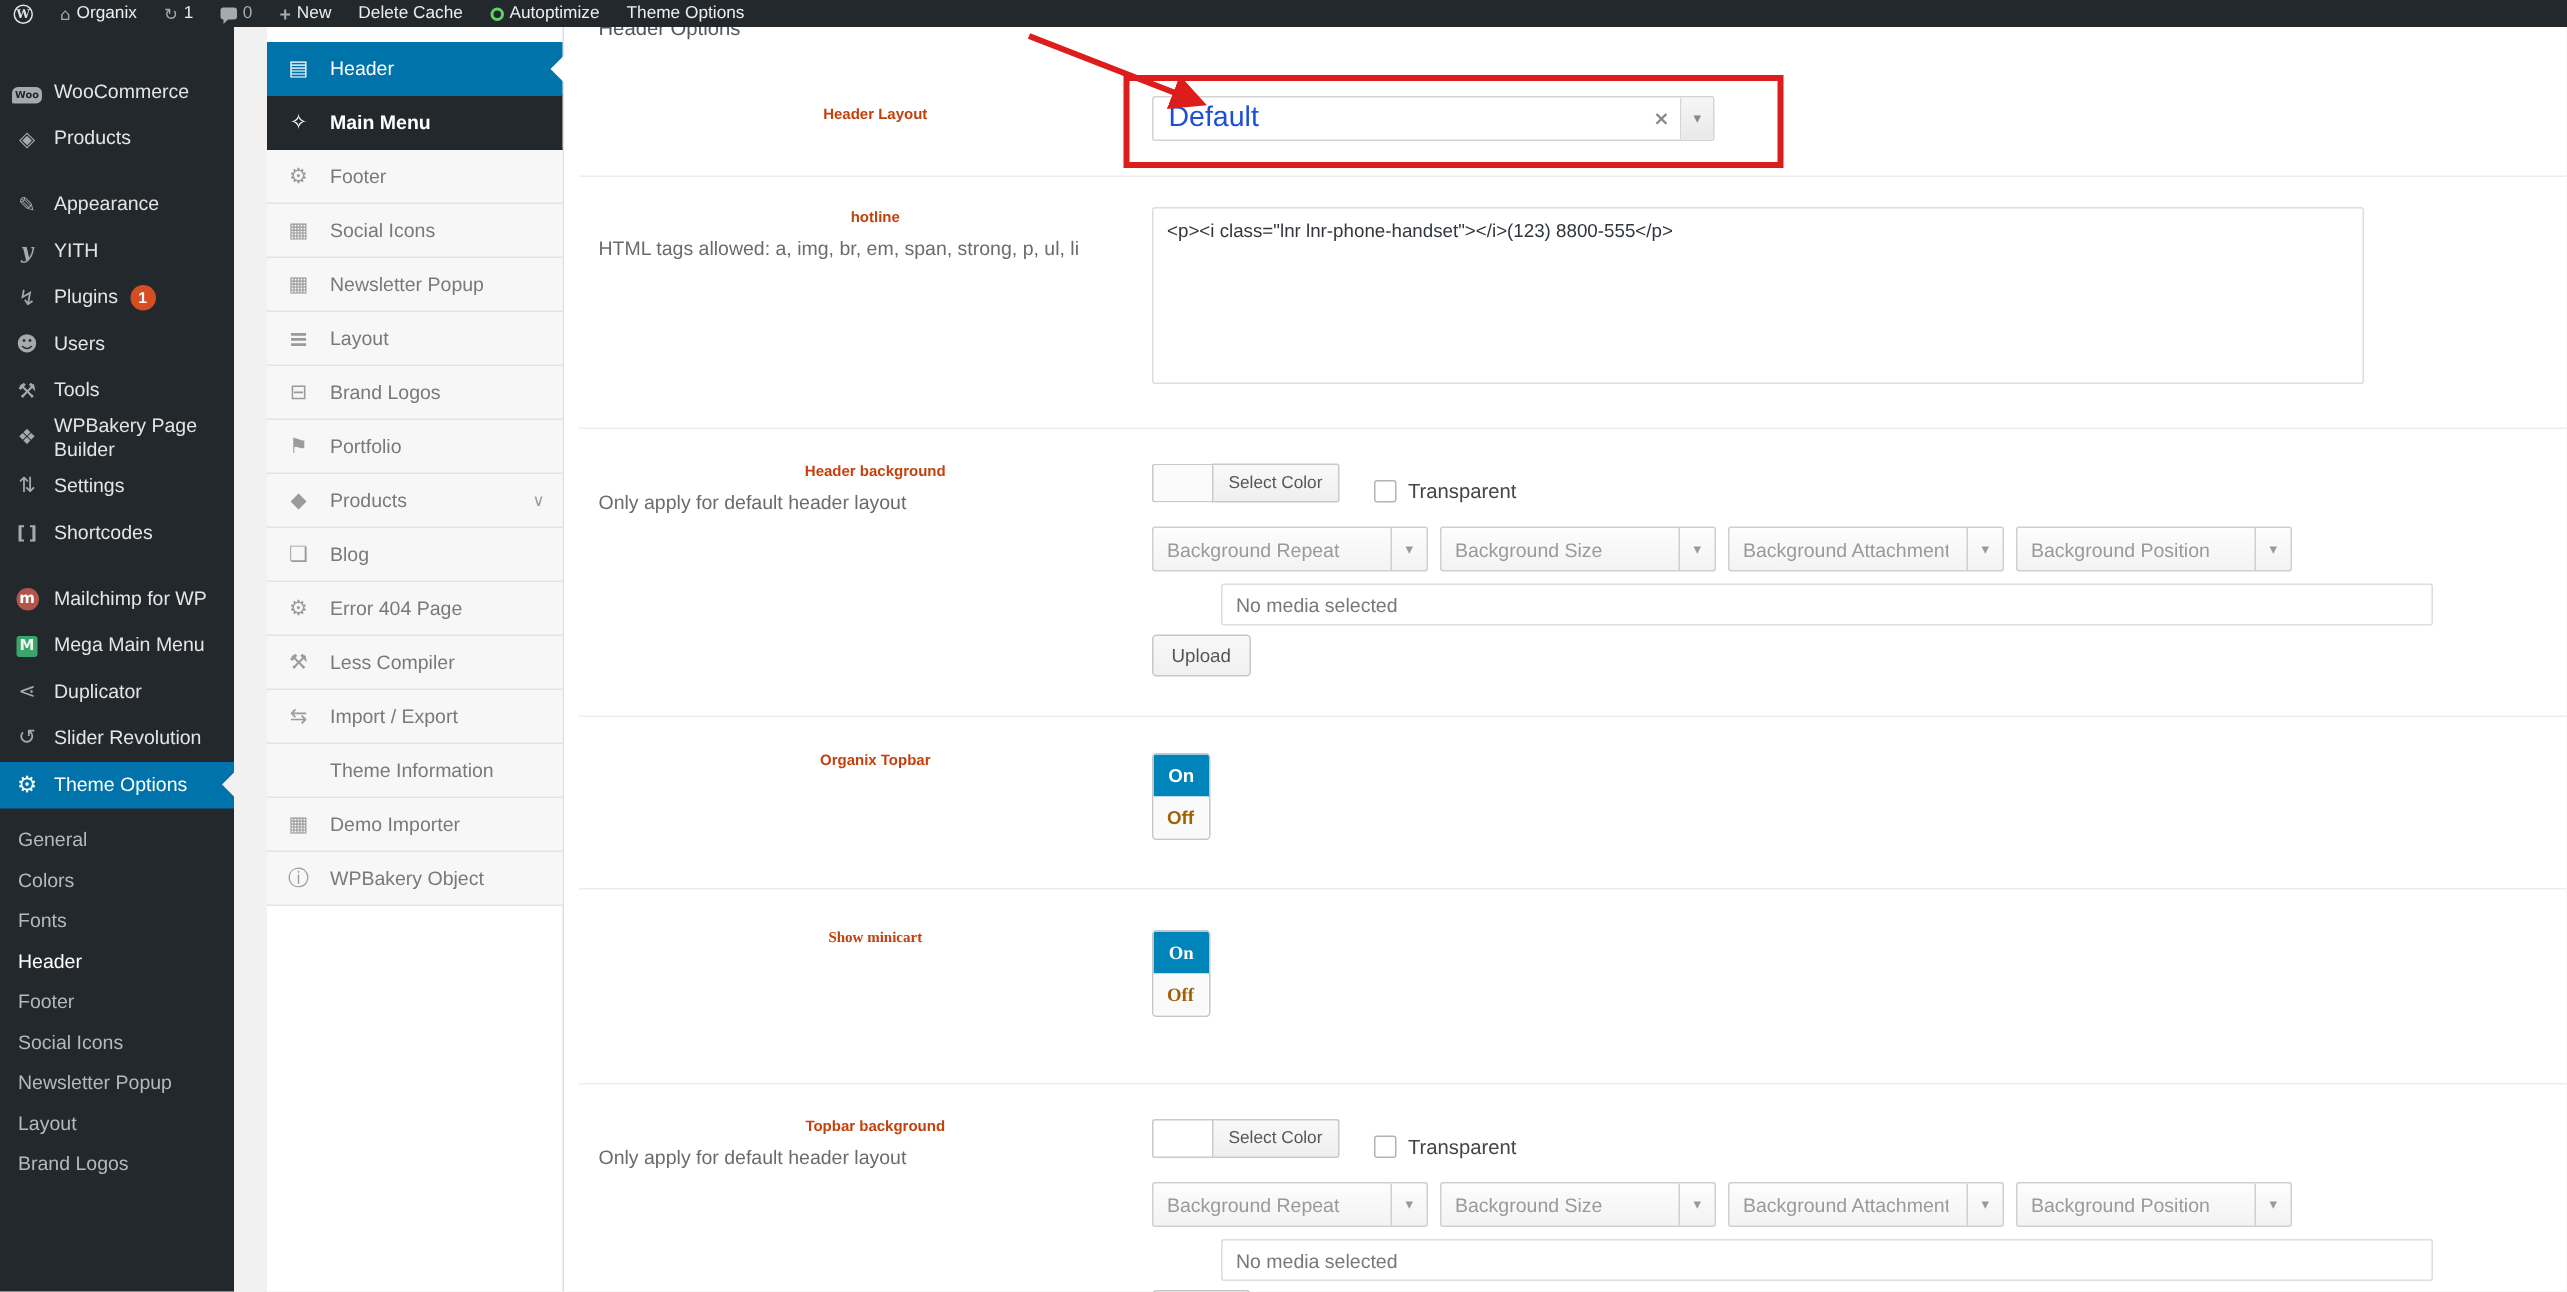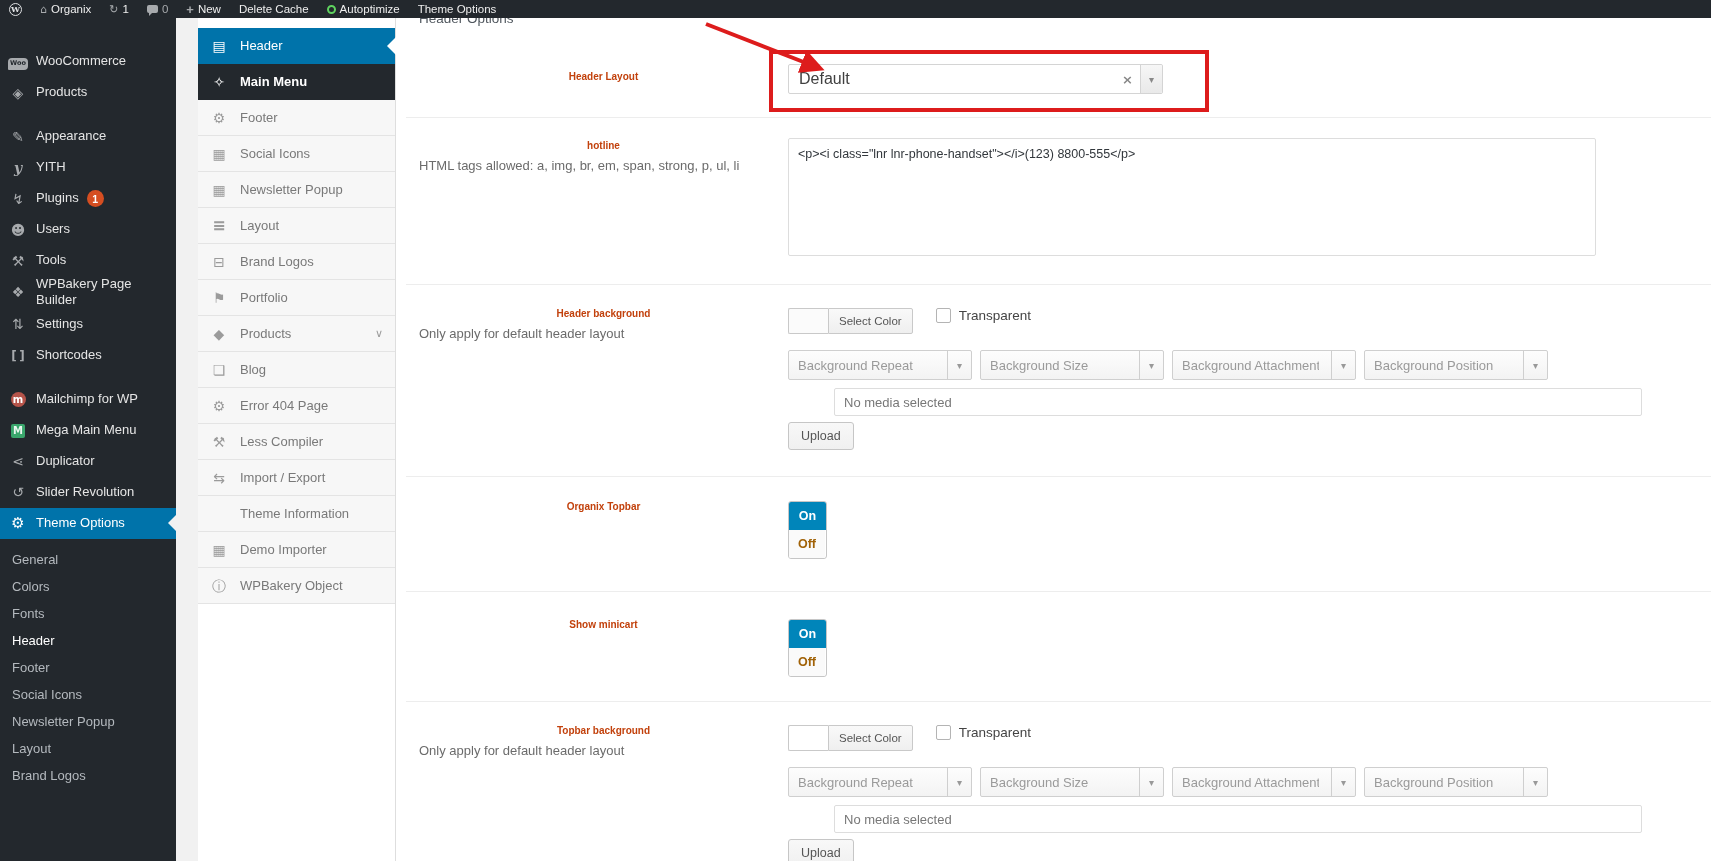--- a/index.html
+++ b/index.html
@@ -22,21 +22,21 @@
   .bubble::after { content:""; position:absolute; left:2px; bottom:-3px;
     border:3px solid transparent; border-top-color:#a7aaad; border-left-color:#a7aaad; }
   .ao-ring { width:9px; height:9px; border:2px solid #5fd35f; border-radius:50%; display:inline-block; }
   .ab-plus { font-weight:bold; font-size:13px; color:#a7aaad; line-height:1; }
 
   
   .page { position:absolute; top:18px; left:0; width:1711px; height:843px;
     display:flex; }
 
   
-  .adminmenu { width:176px; background:#23282d; flex:none; padding-top:28px; }
+  .adminmenu { width:156px; background:#23282d; flex:none; padding-top:28px; }
   .sb-item { display:flex; align-items:center; min-height:31px; padding:0 8px;
     color:#e5e5e5; font-size:13px; gap:8px; cursor:pointer; position:relative; }
   .sb-ico { width:20px; flex:none; text-align:center; color:#a7aaad;
     font-size:14px; line-height:1; font-family:"DejaVu Sans", sans-serif; }
   .sb-label { line-height:1.25; }
   .sb-sep { height:13px; }
   .sb-item.active { background:#0073aa; color:#fff; }
   .sb-item.active .sb-ico { color:#fff; }
   .sb-item.active::after { content:""; position:absolute; right:0; top:50%;
     margin-top:-8px; border:8px solid transparent; border-right-color:#f1f1f1; }
@@ -76,38 +76,38 @@
   .labelcol { width:382px; flex:none; padding-left:13px; }
   .f-label { font-size:10px; font-weight:600; color:#c2410c;text-align:center; }
   .f-desc { font-size:13px; color:#6b6b6b; margin-top:7px; }
   .ctrlcol { flex:1; }
 
   .row-header-layout { padding-top:33px; padding-bottom:23px; }
   .row-header-layout .f-label { margin-top:7px; }
 
   .sel2 { width:375px; height:30px; background:#fff; border:1px solid #d4d4d4;
     border-radius:2px; display:flex; align-items:center; position:relative; z-index:5; }
-  .sel2-text { flex:1; padding:0 10px; font-size:16px; color:#404040; }
+  .sel2-text { flex:1; padding:0 10px; font-size:19px; color:#1d4ed8; }
   .sel2-clear { color:#888; font-size:13px; padding:0 7px; cursor:pointer;
     font-family:"DejaVu Sans", sans-serif; }
   .sel2-clear::before { content:"\00d7"; font-weight:bold; }
   .sel2-btn { width:22px; height:28px; border-left:1px solid #d4d4d4;
     background:linear-gradient(#f6f6f6,#e9e9e9); display:flex; align-items:center;
     justify-content:center; cursor:pointer; border-radius:0 2px 2px 0; }
   .sel2-btn::before { content:"\25be"; color:#888; font-size:10px;
     font-family:"DejaVu Sans", sans-serif; }
 
   .row-hotline { padding-top:20px; padding-bottom:24px; }
   .row-hotline .f-label { margin-top:2px; }
   .hotline-ta { width:808px; height:118px; border:1px solid #ddd; border-radius:2px;
     resize:none; font-family:"Liberation Sans", sans-serif; font-size:12.5px;
     color:#32373c; padding:8px 9px; outline:none; background:#fff; }
 
   .bgrow { padding-top:23px; padding-bottom:26px; }
-  .colorline { display:flex; align-items:flex-start; height:26px; margin-bottom:16px; }
+  .colorline { display:flex; align-items:flex-end; height:26px; margin-bottom:16px; }
   .swatch { width:40px; height:26px; background:#fbfbfb; border:1px solid #c9c9c9;
     border-right:none; border-radius:2px 0 0 2px; cursor:pointer; }
   .swatch.white { background:#fff; }
   .selcolor-btn { height:26px; padding:0 10px; background:linear-gradient(#f9f9f9,#efefef);
     border:1px solid #c9c9c9; border-radius:0 2px 2px 0; font-size:11.5px; color:#555;
     display:inline-flex; align-items:center; cursor:pointer; }
   .chk { width:15px; height:15px; border:1px solid #b4b4b4; border-radius:2px;
     background:#fff; margin-left:23px; margin-right:8px; cursor:pointer; flex:none; }
   .chk-label { font-size:13.5px; color:#444; }
   .selectsline { display:flex; gap:8px; margin-bottom:8px; }
@@ -121,21 +121,21 @@
   .wpsel-btn::before { content:"\25be"; color:#999; font-size:10px;
     font-family:"DejaVu Sans", sans-serif; }
   .media-input { width:808px; height:28px; border:1px solid #ddd; border-radius:2px;
     background:#fff; display:flex; align-items:center; padding:0 9px;
     font-size:13px; color:#777; margin-bottom:6px;margin-left:46px; }
   .upload-btn { height:28px; padding:0 12px; background:linear-gradient(#f8f8f8,#f0f0f0);
     border:1px solid #c6c6c6; border-radius:3px; font-size:12.5px; color:#555;
     display:inline-flex; align-items:center; cursor:pointer; }
 
   .togglerow { padding-top:24px; padding-bottom:32px; }
-  .togglerow.minicart { padding-top:27px; padding-bottom:24px; }
+  .togglerow.minicart { padding-top:27px; padding-bottom:44px;font-family:Liberation Serif, serif; }
   .toggle { display:inline-flex; border:1px solid #c6c6c6; border-radius:3px;
     overflow:hidden;flex-direction:column; }
   .tog-on { width:37px; height:28px; background:#0085ba; color:#fff; font-weight:bold;
     font-size:12.5px; display:flex; align-items:center; justify-content:center;
     cursor:pointer; }
   .tog-off { width:36px; height:28px; background:#fafafa; color:#a16207; font-weight:bold;
     font-size:12.5px; display:flex; align-items:center; justify-content:center;
     cursor:pointer; }
 
   .row-partial { border-bottom:none; padding-top:21px; }

